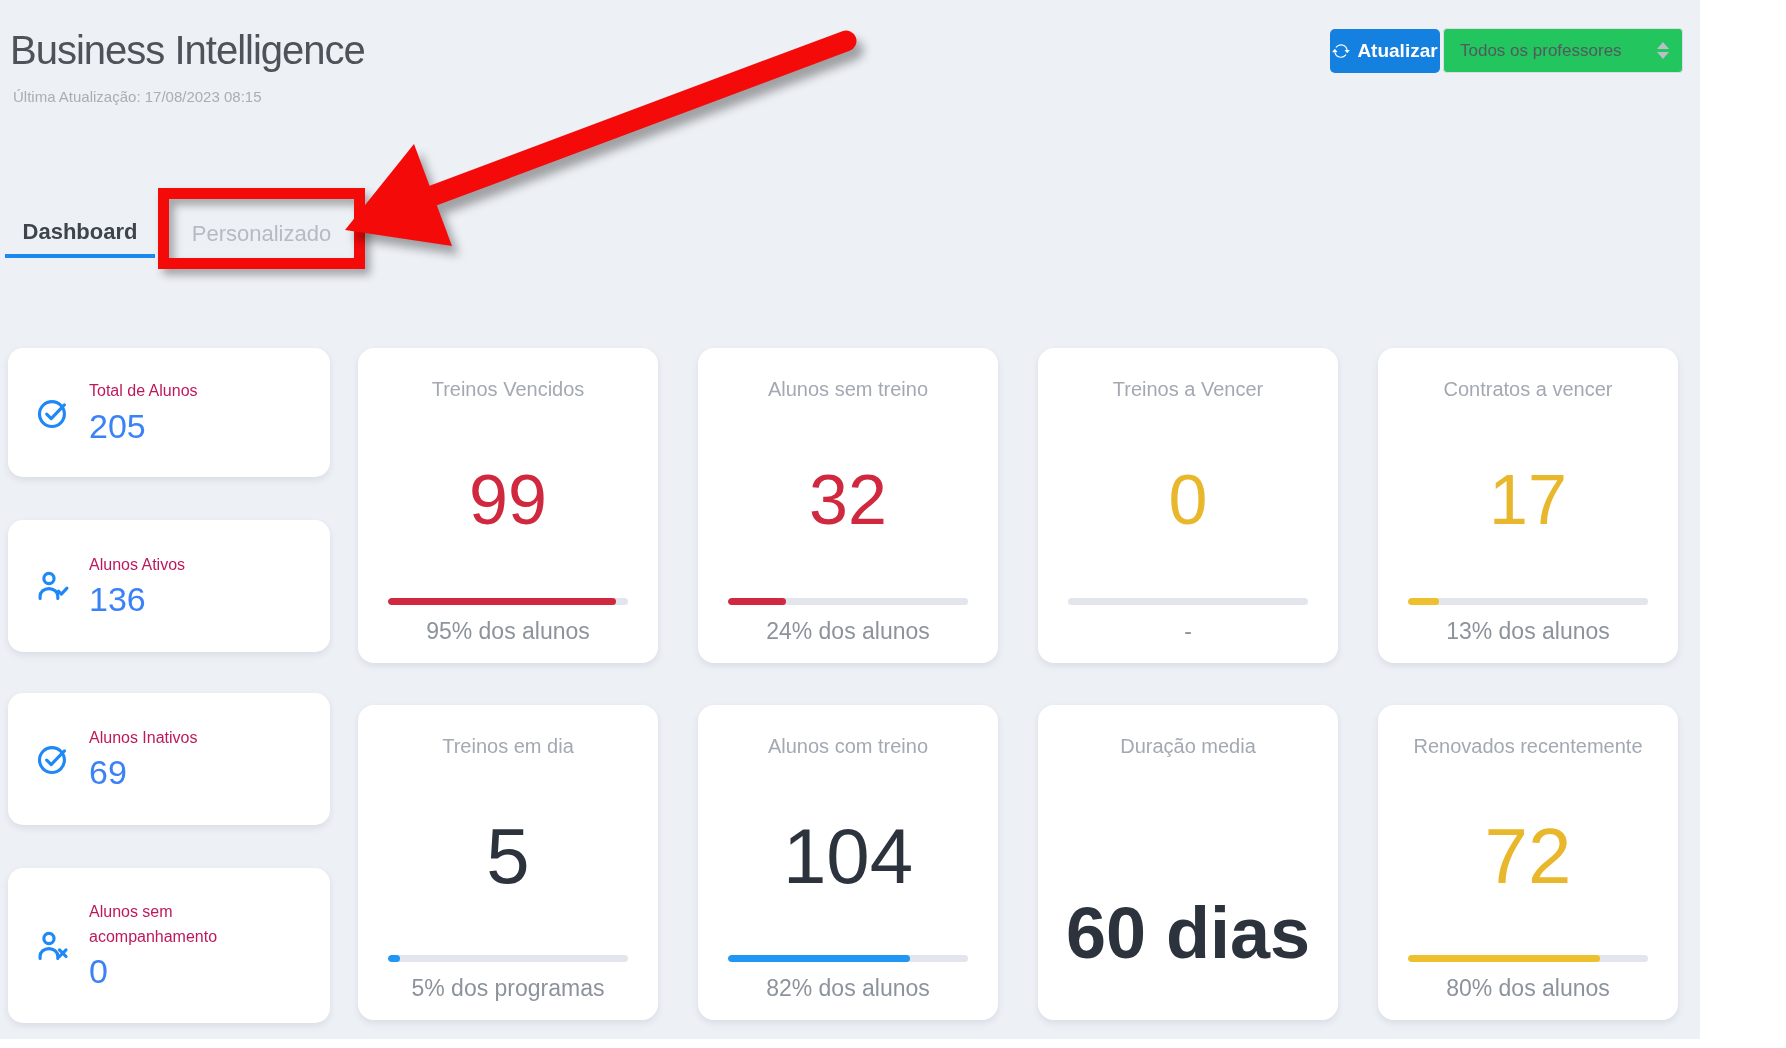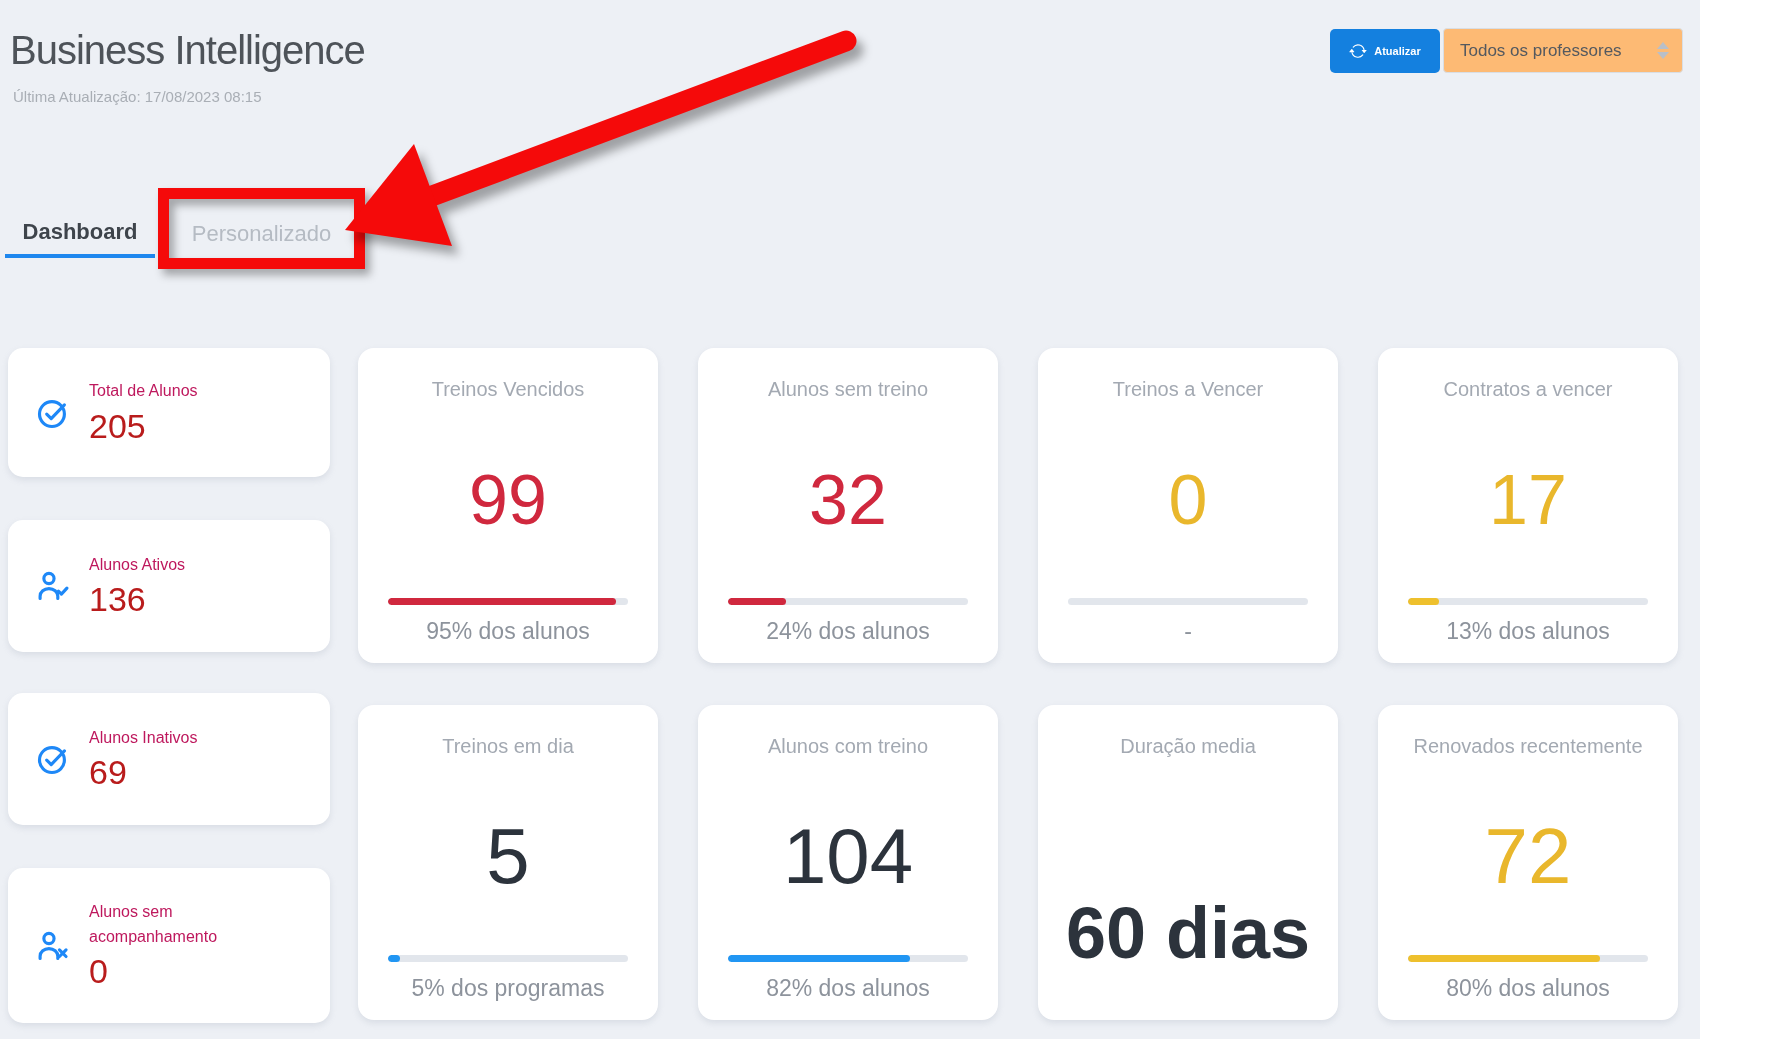--- a/index.html
+++ b/index.html
@@ -7,22 +7,22 @@
     position:relative;width:1656px;height:1048px;background:#edf0f5;
     font-family:"Liberation Sans",sans-serif;overflow:hidden;padding-left:44px;
   }
   
   .page-title{position:absolute;left:10px;top:28px;font-size:40px;letter-spacing:-1px;
     font-weight:400;color:#4e5359;}
   .last-update{position:absolute;left:13px;top:88px;font-size:15px;color:#a9aeb5;}
   .btn-refresh{position:absolute;left:1330px;top:29px;width:110px;height:44px;
     background:#1480df;color:#fff;border:none;border-radius:5px;cursor:pointer;
     display:flex;align-items:center;justify-content:center;gap:7px;
-    font-family:"Liberation Sans",sans-serif;font-size:11px;font-weight:700;}
-  .dropdown{position:absolute;left:1443px;top:28px;width:240px;height:45px;background:#fdba74;
+    font-family:"Liberation Sans",sans-serif;font-size:19px;font-weight:700;}
+  .dropdown{position:absolute;left:1443px;top:28px;width:240px;height:45px;background:#22c55e;
     border:1px solid #d9dee4;border-radius:4px;box-sizing:border-box;cursor:pointer;
     display:flex;align-items:center;justify-content:space-between;padding:0 13px 0 16px;
     font-size:17px;color:#54595f;}
   .sort-arrows{display:flex;flex-direction:column;align-items:center;}
   .tri-up{width:0;height:0;border-left:6px solid transparent;border-right:6px solid transparent;
     border-bottom:7px solid #b9bfc8;margin-bottom:3px;}
   .tri-down{width:0;height:0;border-left:6px solid transparent;border-right:6px solid transparent;
     border-top:7px solid #b9bfc8;}
   
   .tab{position:absolute;top:210px;height:48px;display:flex;align-items:center;
@@ -32,21 +32,21 @@
   .tab-personalizado{left:158px;width:207px;color:#b5bbc3;font-weight:400;}
   
   .summary-card{position:absolute;left:8px;width:322px;background:#fff;border-radius:15px;
     box-shadow:0 3px 6px rgba(145,155,175,0.22);display:flex;align-items:center;
     padding-left:27px;box-sizing:border-box;gap:18px;}
   .sc-0{top:348px;height:129px;} .sc-1{top:520px;height:132px;}
   .sc-2{top:693px;height:132px;} .sc-3{top:868px;height:155px;}
   .sc-icon{flex:0 0 36px;width:36px;height:36px;}
   .sc-text{display:flex;flex-direction:column;}
   .sc-label{font-size:16px;color:#be185d;line-height:1.55;max-width:195px;}
-  .sc-value{font-size:34px;color:#b91c1c;margin-top:3px;}
+  .sc-value{font-size:34px;color:#3b82f6;margin-top:3px;}
   
   .metric-grid{position:absolute;left:358px;top:348px;display:grid;
     grid-template-columns:repeat(4,300px);column-gap:40px;row-gap:42px;grid-auto-rows:315px;}
   .metric-card{background:#fff;border-radius:16px;box-shadow:0 3px 6px rgba(145,155,175,0.22);
     display:flex;flex-direction:column;align-items:center;padding:30px 30px 24px;
     box-sizing:border-box;}
   .mc-title{font-size:20px;color:#a3a9b2;white-space:nowrap;}
   .mc-value{flex:1;display:flex;align-items:center;font-size:70px;font-weight:400;}
   .mc-value.big{font-size:78px;}
   .v-red{color:#d0283e;} .v-yellow{color:#e9b72c;} .v-dark{color:#2c333c;}

